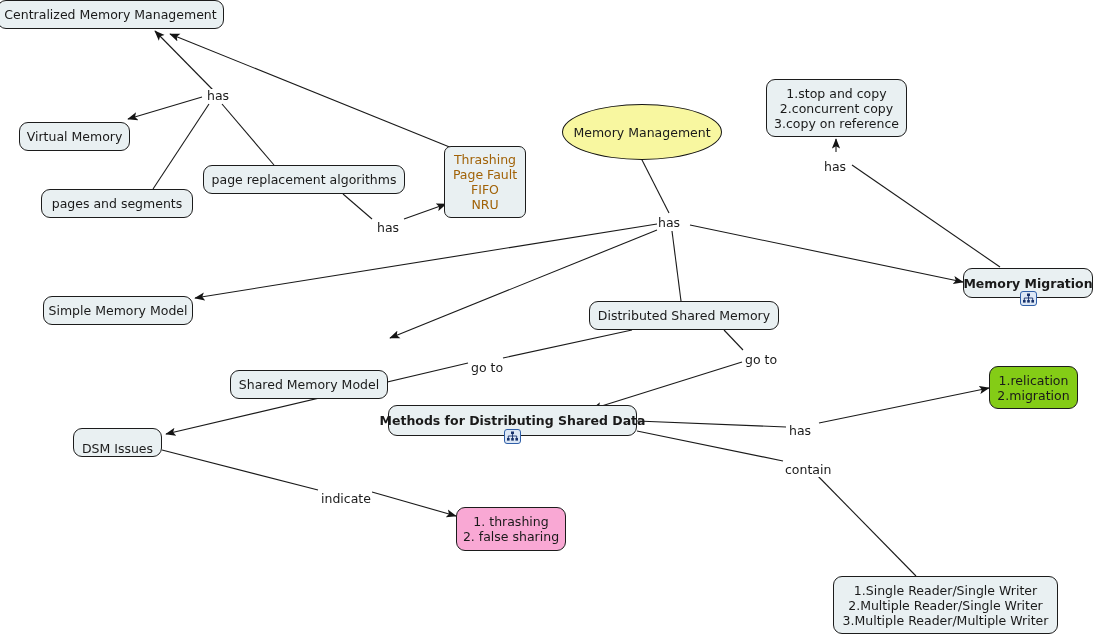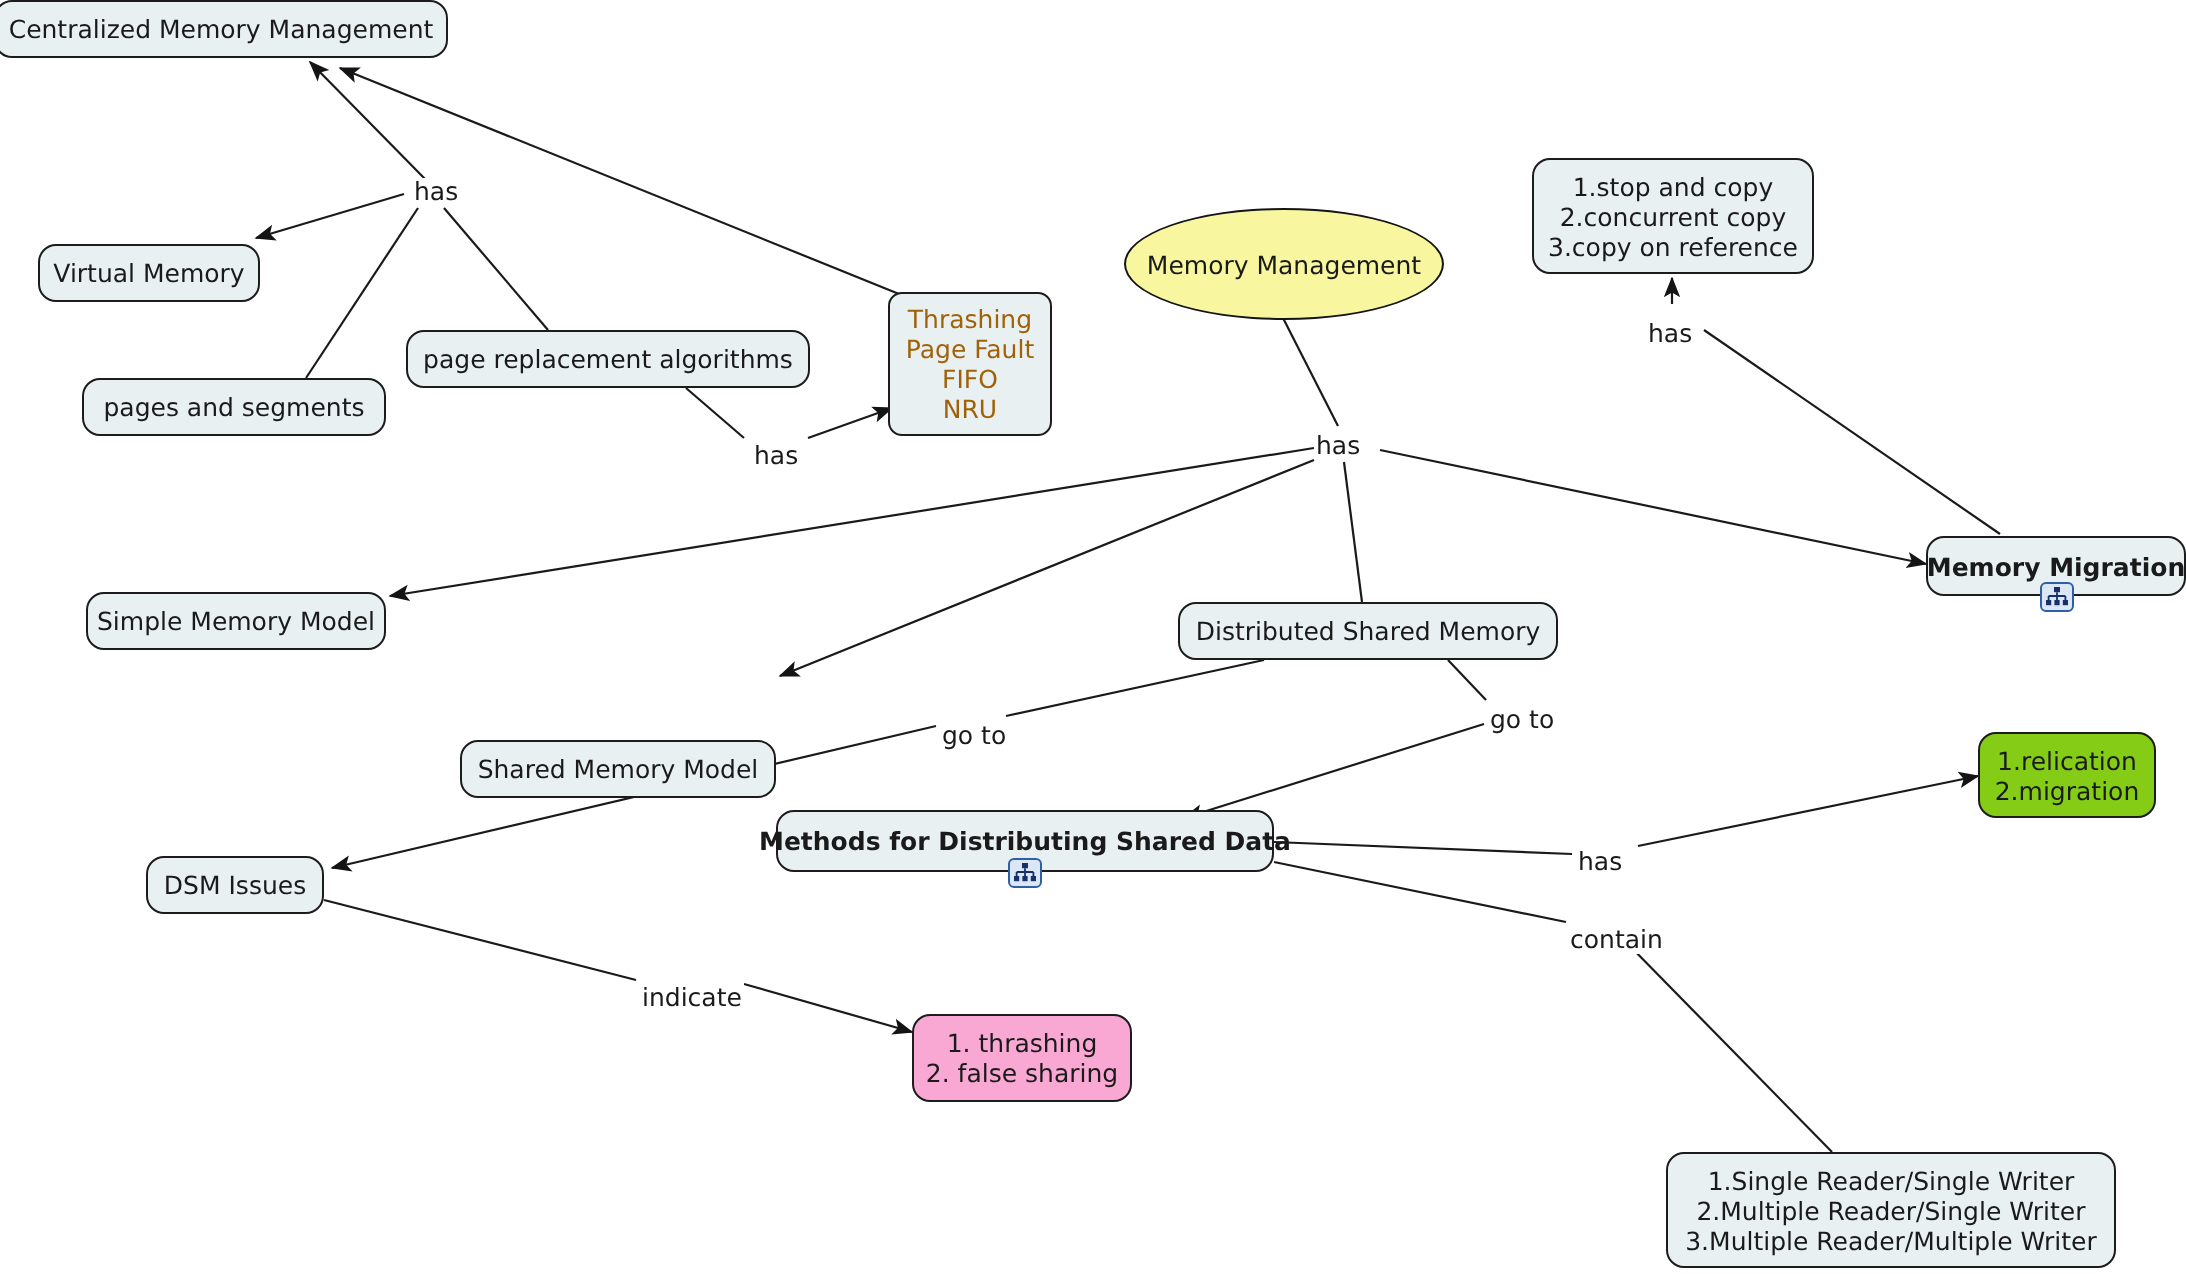--- a/index.html
+++ b/index.html
@@ -200,21 +200,21 @@
       <div class="node-box" style="left: 230px; top: 334px; width: 158px; height: 29px; background: rgb(233, 240, 242); border-color: rgb(28, 28, 28); color: rgb(26, 26, 26); margin-top: 36px;">
         <div>
           <span class="node-line">Shared Memory Model</span>
         </div>
       </div>
       <div class="node-box" style="left: 589px; top: 301px; width: 190px; height: 29px; background: rgb(233, 240, 242); border-color: rgb(28, 28, 28); color: rgb(26, 26, 26);">
         <div>
           <span class="node-line">Distributed Shared Memory</span>
         </div>
       </div>
-      <div class="node-box" style="left: 73px; top: 428px; width: 89px; height: 29px; background: rgb(233, 240, 242); border-color: rgb(28, 28, 28); color: rgb(26, 26, 26);">
+      <div class="node-box" style="left: 73px; top: 428px; width: 89px; height: 29px; background: rgb(233, 240, 242); border-color: rgb(28, 28, 28); color: rgb(26, 26, 26); justify-content: flex-end;">
         <div>
           <span class="node-line">DSM Issues</span>
         </div>
       </div>
       <div class="node-box" style="left: 388px; top: 405px; width: 249px; height: 31px; background: rgb(233, 240, 242); border-color: rgb(28, 28, 28); color: rgb(26, 26, 26); font-weight: bold;">
         <div>
           <span class="node-line">Methods for Distributing Shared Data</span>
         </div>
       </div>
       <div class="child-indicator" style="border-color: rgb(47, 95, 168); background: rgb(220, 231, 245); left: 504px; top: 429px;">

